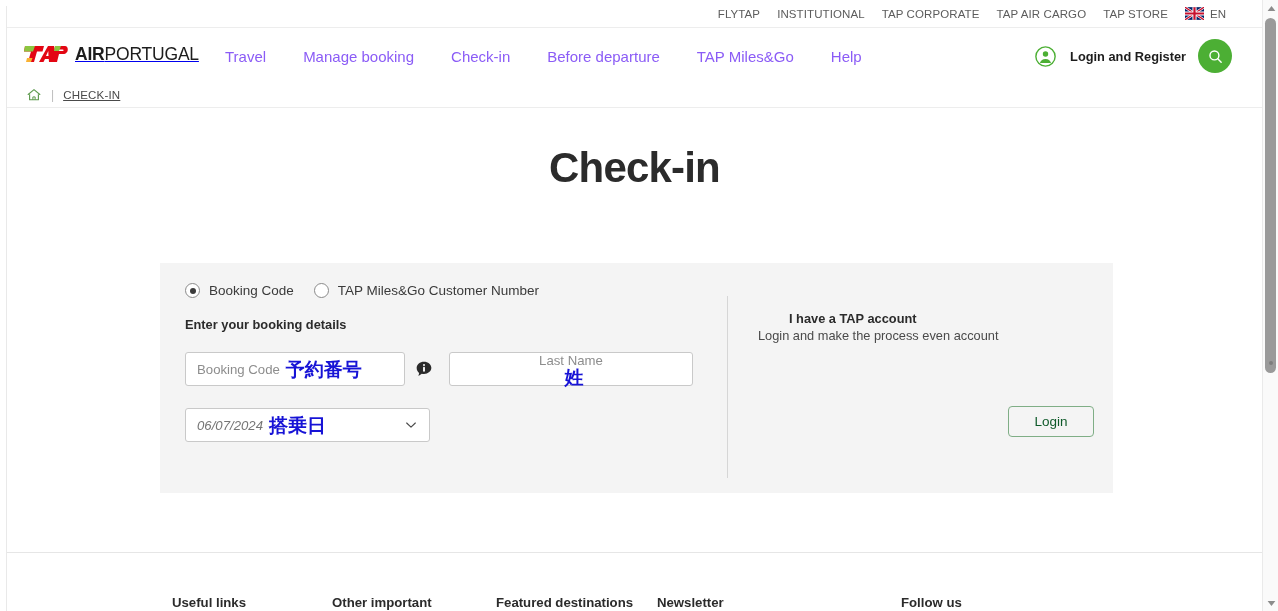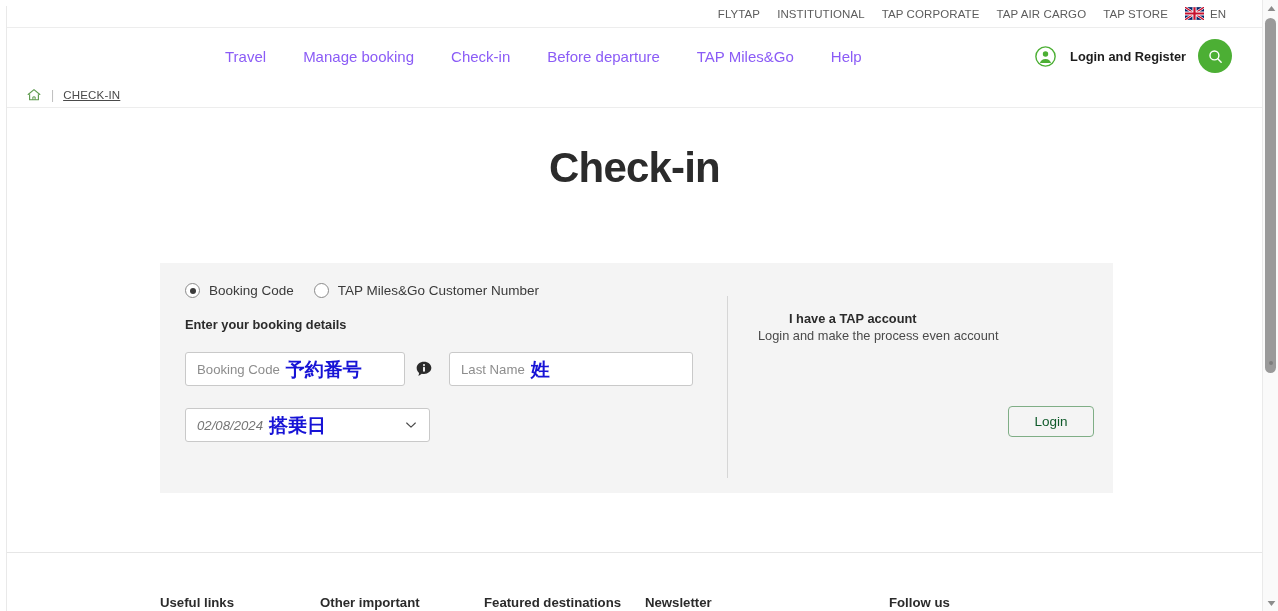--- a/index.html
+++ b/index.html
@@ -195,21 +195,21 @@
   .txtfield {
     height: 34px;
     border: 1px solid #c9c9c9;
     border-radius: 3px;
     background: #ffffff;
     display: flex; align-items: center;
     padding: 0 11px;
     position: relative;
   }
   .txtfield.booking { width: 220px; }
-  .txtfield.lastname { width: 244px; }
+  .txtfield.lastname { width: 244px; flex-direction: column; }
   .ph {
     font-size: 13.2px; color: #8d8d8d; white-space: nowrap;
   }
   .jp {
     font-size: 19px; font-weight: 700; color: #1713d6;
     margin-left: 6px; white-space: nowrap;
     line-height: 1;
   }
   .info-ic {
     width: 18px; height: 18px; display: block;
@@ -268,20 +268,21 @@
   }
   .footer {
     position: absolute; left: 7px; top: 553px;
     width: 1255px; height: 58px;
     background: #ffffff;
   }
   .f-col {
     position: absolute; top: 42px;
     font-size: 13.2px; font-weight: 700; color: #2b2b2b;
     white-space: nowrap;
+    margin-left: 12px;
   }
 
   
   .scrollbar {
     position: absolute; right: 0; top: 0;
     width: 16px; height: 611px;
     background: #fafafa;
     border-left: 1px solid #eaeaea;
   }
   .sb-arrow {
@@ -322,20 +323,33 @@
         <path d="M0,0 L60,40 M60,0 L0,40" stroke="#C8102E" stroke-width="4"></path>
         <path d="M30,0 V40 M0,20 H60" stroke="#fff" stroke-width="13"></path>
         <path d="M30,0 V40 M0,20 H60" stroke="#C8102E" stroke-width="7"></path>
       </svg>
       <span class="lang-code">EN</span>
     </div>
   </div>
 
   <div class="header">
 
+    <a class="logo" href="#">
+      <svg class="logo-mark" viewBox="0 0 88 44">
+        <path d="M2,6 H40 L37,17 H26 L20,38 H8 L14,17 H0 Z" fill="#e30613"></path>
+        <path d="M2,6 H22 L18,17 H0 Z" fill="#8cc63f"></path>
+        <path d="M30,38 L48,6 H60 L62,38 H50 L49.5,32 H42 L39,38 Z" fill="#e30613"></path>
+        <path d="M44,26 H49 L48.5,16 Z" fill="#ffffff"></path>
+        <path d="M62,6 H82 C90,6 90,22 78,22 H70 L66,38 H55 Z" fill="#e30613"></path>
+        <path d="M70,13 H77 C80,13 80,16 77,16 H69 Z" fill="#ffffff"></path>
+        <path d="M62,6 H74 L70,16 H60 Z" fill="#8cc63f"></path>
+        <path d="M6,30 H17 L14,38 H4 Z" fill="#f9b233"></path>
+      </svg>
+      <span class="logo-text"><b>AIR</b><span>PORTUGAL</span></span>
+    </a>
 
     <nav class="mainnav">
       <a href="#">Travel</a>
       <a href="#">Manage booking</a>
       <a href="#">Check-in</a>
       <a href="#">Before departure</a>
       <a href="#">TAP Miles&amp;Go</a>
       <a href="#">Help</a>
     </nav>
 
@@ -400,21 +414,21 @@
           <circle cx="12" cy="6.6" r="1.35" fill="#ffffff"></circle>
           <rect x="10.75" y="9" width="2.5" height="6.6" rx="1.2" fill="#ffffff"></rect>
         </svg>
         <div class="txtfield lastname">
           <span class="ph">Last Name</span>
           <span class="jp">姓</span>
         </div>
       </div>
 
       <div class="datefield">
-        <span class="date-val">02/08/2024</span>
+        <span class="date-val">06/07/2024</span>
         <span class="jp">搭乗日</span>
         <svg class="chev" width="16" height="16" viewBox="0 0 24 24">
           <path d="M5.5 9 12 15.2 18.5 9" fill="none" stroke="#4a4a4a" stroke-width="1.7" stroke-linecap="round" stroke-linejoin="round"></path>
         </svg>
       </div>
 
       <button class="btn-continue">Continue</button>
 
       <div class="acct-title">I have a TAP account</div>
       <div class="acct-sub">Login and make the process even account</div>

